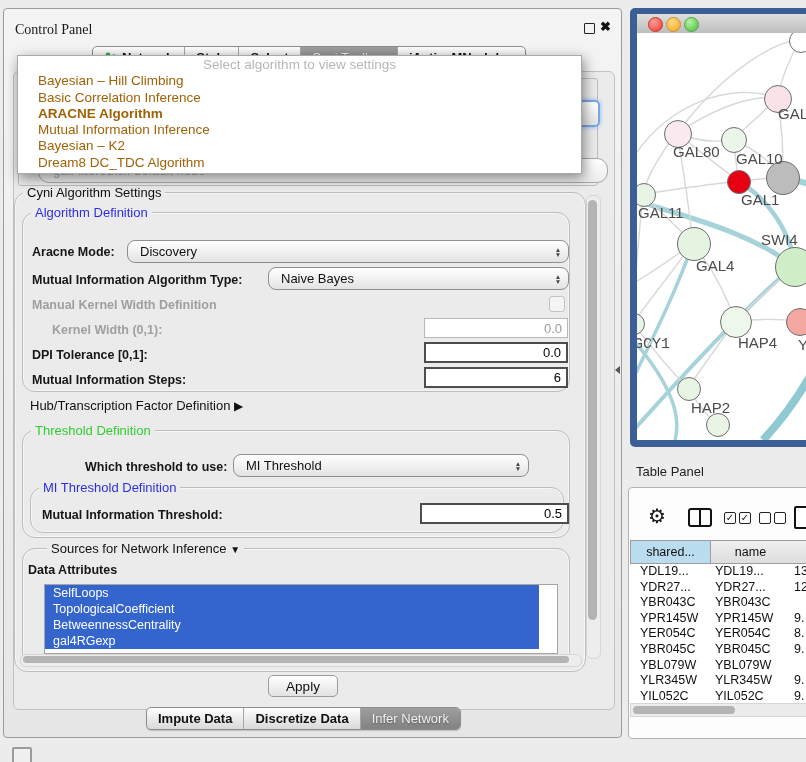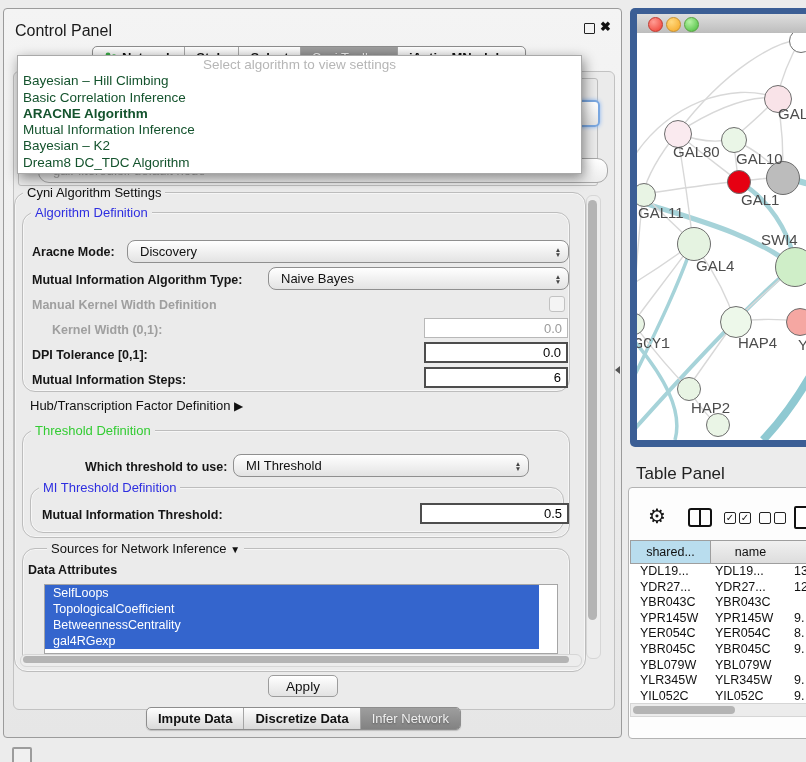--- a/index.html
+++ b/index.html
@@ -2,21 +2,21 @@
 <html><head>
 <meta charset="utf-8">
 <style>
   html,body{margin:0;padding:0;background:#dcdcdc;}
   #app{position:relative;width:806px;height:762px;background:#ececec;overflow:hidden;
        font-family:"Liberation Sans",sans-serif;color:#111;}
   .abs{position:absolute;}
   
   #cp{left:3px;top:8px;width:617px;height:728px;background:linear-gradient(#f4f4f4,#e6e6e6);
       border:1px solid #9b9b9b;border-radius:4px;}
-  .cp-title{left:11px;top:13px;font-size:16px;color:#1a1a1a;}
+  .cp-title{left:11px;top:13px;font-size:14px;color:#1a1a1a;font-family:Liberation Serif, serif;}
   .float-btn{left:580px;top:14px;width:9px;height:9px;border:1.5px solid #222;border-radius:1px;}
   .close-btn{left:596px;top:10px;font-size:13px;font-weight:bold;color:#111;}
   
   .seg{display:flex;border:1px solid #8d8d8d;border-radius:5px;overflow:hidden;
        background:linear-gradient(#fefefe,#d9d9d9);box-shadow:0 1px 1px rgba(0,0,0,.18);}
   .seg>div{padding:3px 11px;font-size:13px;font-weight:bold;color:#111;border-left:1px solid #a5a5a5;
        display:flex;align-items:center;gap:5px;white-space:nowrap;}
   .seg>div:first-child{border-left:none;}
   .seg>div.sel{background:linear-gradient(#9e9e9e,#828282);color:#f0f0f0;font-weight:normal;
        text-shadow:0 1px 2px rgba(0,0,0,.35);}
@@ -28,21 +28,21 @@
   
   .bg-group{left:18px;top:78px;width:578px;height:106px;border:1px solid #bdbdbd;border-radius:3px;z-index:5;}
   .bg-combo{left:38px;top:158px;width:554px;height:23px;border:1px solid #a8a8a8;border-radius:11px;
       background:linear-gradient(#ffffff,#ececec);z-index:6;display:flex;align-items:center;
       padding-left:14px;font-size:13px;color:#a9a9a9;}
   .bg-combo-frag{left:578px;top:100px;width:18px;height:23px;border:2px solid #7aa7e0;border-radius:0 5px 5px 0;
       background:linear-gradient(#fff,#e4e4e4);box-shadow:0 0 4px #86b4f2;z-index:6;}
   
   #algo-overlay{left:17px;top:55px;width:563px;height:116px;background:#fff;border:1px solid #a9a9a9;
       box-shadow:2px 4px 12px rgba(0,0,0,.45);z-index:50;padding-top:1px;}
-  .dd-item{height:16.3px;line-height:16.3px;font-size:13.5px;padding-left:5px;color:#14532d;white-space:nowrap;}
+  .dd-item{height:16.3px;line-height:16.3px;font-size:13.5px;padding-left:20px;color:#a16207;white-space:nowrap;}
   .dd-ph{text-align:center;color:#b6b6b6;padding-left:0;}
   .dd-sel{font-weight:bold;}
   
   .gbox{border:1px solid #bdbdbd;border-radius:13px;box-shadow:inset 0 0 0 1px rgba(255,255,255,.55);}
   .gtitle{position:absolute;background:#ebebeb;padding:0 4px;font-size:13px;white-space:nowrap;}
   .blue{color:#2e2ee0;} .green{color:#33cc33;}
   .lbl{position:absolute;font-weight:bold;font-size:12.5px;color:#161616;white-space:nowrap;}
   .lbl.dis{color:#9f9f9f;}
   .plain{position:absolute;font-size:13px;color:#111;white-space:nowrap;}
   
@@ -75,21 +75,21 @@
       border-bottom:1px solid #999;}
   .light{position:absolute;top:3px;width:13px;height:13px;border-radius:50%;}
   .light.red{left:11px;background:radial-gradient(circle at 35% 30%,#ff9d94,#ee3b30);border:1px solid #c0392f;}
   .light.yellow{left:29px;background:radial-gradient(circle at 35% 30%,#ffd97e,#f5a623);border:1px solid #c8922d;}
   .light.green{left:47px;background:radial-gradient(circle at 35% 30%,#b6f3a4,#47bb3a);border:1px solid #57a343;}
   #net-canvas{left:637px;top:33px;width:169px;height:407px;background:#fff;overflow:hidden;}
   #net-canvas svg{position:absolute;left:0;top:0;z-index:1;}
   .node{position:absolute;border:1px solid #6d6d6d;border-radius:50%;z-index:2;}
   .nlabel{position:absolute;font-size:15px;color:#4c4c4c;z-index:3;white-space:nowrap;}
   
-  .tp-title{left:636px;top:464px;font-size:17px;color:#222;}
+  .tp-title{left:636px;top:464px;font-size:13px;color:#222;}
   #tp{left:628px;top:487px;width:180px;height:250px;background:#fdfdfd;border:1px solid #b3b3b3;border-radius:4px;}
   .gear{left:648px;top:504px;font-size:20px;color:#161616;}
   .split-icon{left:688px;top:508px;width:20px;height:15px;border:2px solid #111;border-radius:3px;}
   .split-icon::after{content:"";position:absolute;left:9px;top:0;width:2px;height:15px;background:#111;}
   .cbx{position:absolute;width:10px;height:10px;border:1.5px solid #222;border-radius:2px;font-size:10px;
       line-height:10px;text-align:center;color:#111;}
   .doc-icon{left:794px;top:506px;width:16px;height:19px;border:2px solid #111;border-radius:2px;background:#fff;}
   .th{position:absolute;top:540px;height:22px;border:1px solid #9e9e9e;font-size:12.5px;
       display:flex;align-items:center;justify-content:center;}
   .th1{left:630px;width:79px;background:#b9ddee;}

